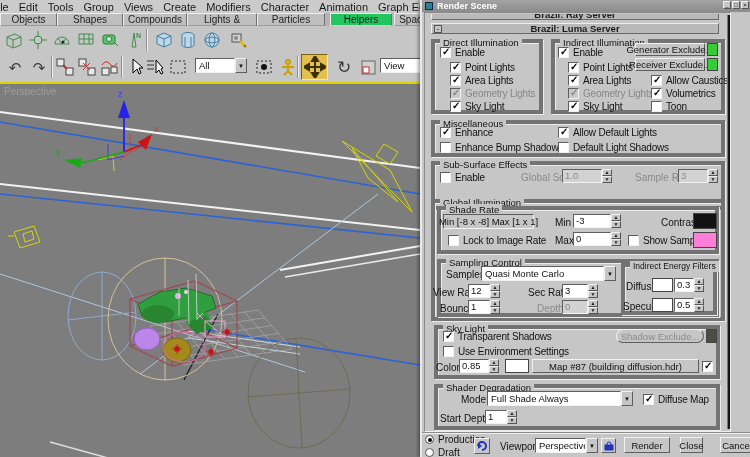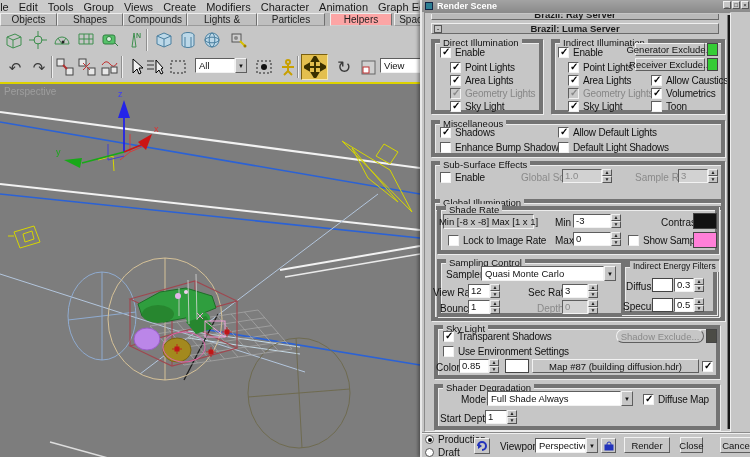--- a/index.html
+++ b/index.html
@@ -4,21 +4,21 @@
 <style>
   html,body{margin:0;padding:0;background:#555;}
   *{box-sizing:border-box;font-family:"Liberation Sans",sans-serif;}
   #screen{position:relative;width:750px;height:457px;overflow:hidden;background:#c6c6c6;font-size:10px;color:#111;}
   .abs{position:absolute;}
   
   #menubar{left:0;top:0;width:750px;height:13px;background:#cbcbcb;display:flex;align-items:center;white-space:nowrap;overflow:hidden;}
   #menubar span{font-size:11px;margin:0 5px;color:#1a1a1a;}
   #tabbar{left:0;top:13px;width:750px;height:13px;background:#b4b4b4;display:flex;}
   .tab{height:13px;background:#bfbfbf;border:1px solid;border-color:#ededed #6f6f6f #9a9a9a #ededed;font-size:10px;text-align:center;line-height:11px;overflow:hidden;color:#222;}
-  .tab.active{background:#fca5a5;border-bottom-color:#cecece;text-align:center;}
+  .tab.active{background:#22c55e;border-bottom-color:#cecece;text-align:center;}
   #helperbar{left:0;top:26px;width:750px;height:27px;background:#c6c6c6;}
   #toolbar2{left:0;top:53px;width:750px;height:29px;background:#c6c6c6;}
   .tbtn{position:absolute;width:24px;height:24px;top:2px;display:flex;align-items:center;justify-content:center;}
   .tbtn.active{background:#e3bf4e;border:1px solid;border-color:#7a6010 #f4e8b0 #f4e8b0 #7a6010;}
   .vsep{position:absolute;top:3px;width:2px;height:22px;border-left:1px solid #8f8f8f;border-right:1px solid #efefef;}
   .glyph{font-size:15px;color:#3a3a3a;line-height:1;}
   #ylline{left:0;top:82px;width:750px;height:2px;background:#ddd200;}
   
   #viewport{left:0;top:84px;width:750px;height:373px;background:#7d7d7d;overflow:hidden;}
   #vplabel{position:absolute;left:4px;top:2px;color:#9e9e9e;font-size:10px;}
@@ -481,21 +481,21 @@
       <div class="cb" style="left:226px;top:87px">
           <span class="box"></span>
           <span class="lbl">Toon</span>
         </div>
 
       <div class="grp" style="left:6px;top:107px;width:294px;height:37px">
         <span class="cap">Miscellaneous</span>
       </div>
       <div class="cb checked" style="left:15px;top:113px">
           <span class="box"></span>
-          <span class="lbl">Shadows</span>
+          <span class="lbl">Enhance</span>
         </div>
       <div class="cb" style="left:15px;top:128px">
           <span class="box"></span>
           <span class="lbl">Enhance Bump Shadows</span>
         </div>
       <div class="cb checked" style="left:133px;top:113px">
           <span class="box"></span>
           <span class="lbl">Allow Default Lights</span>
         </div>
       <div class="cb" style="left:133px;top:128px">

